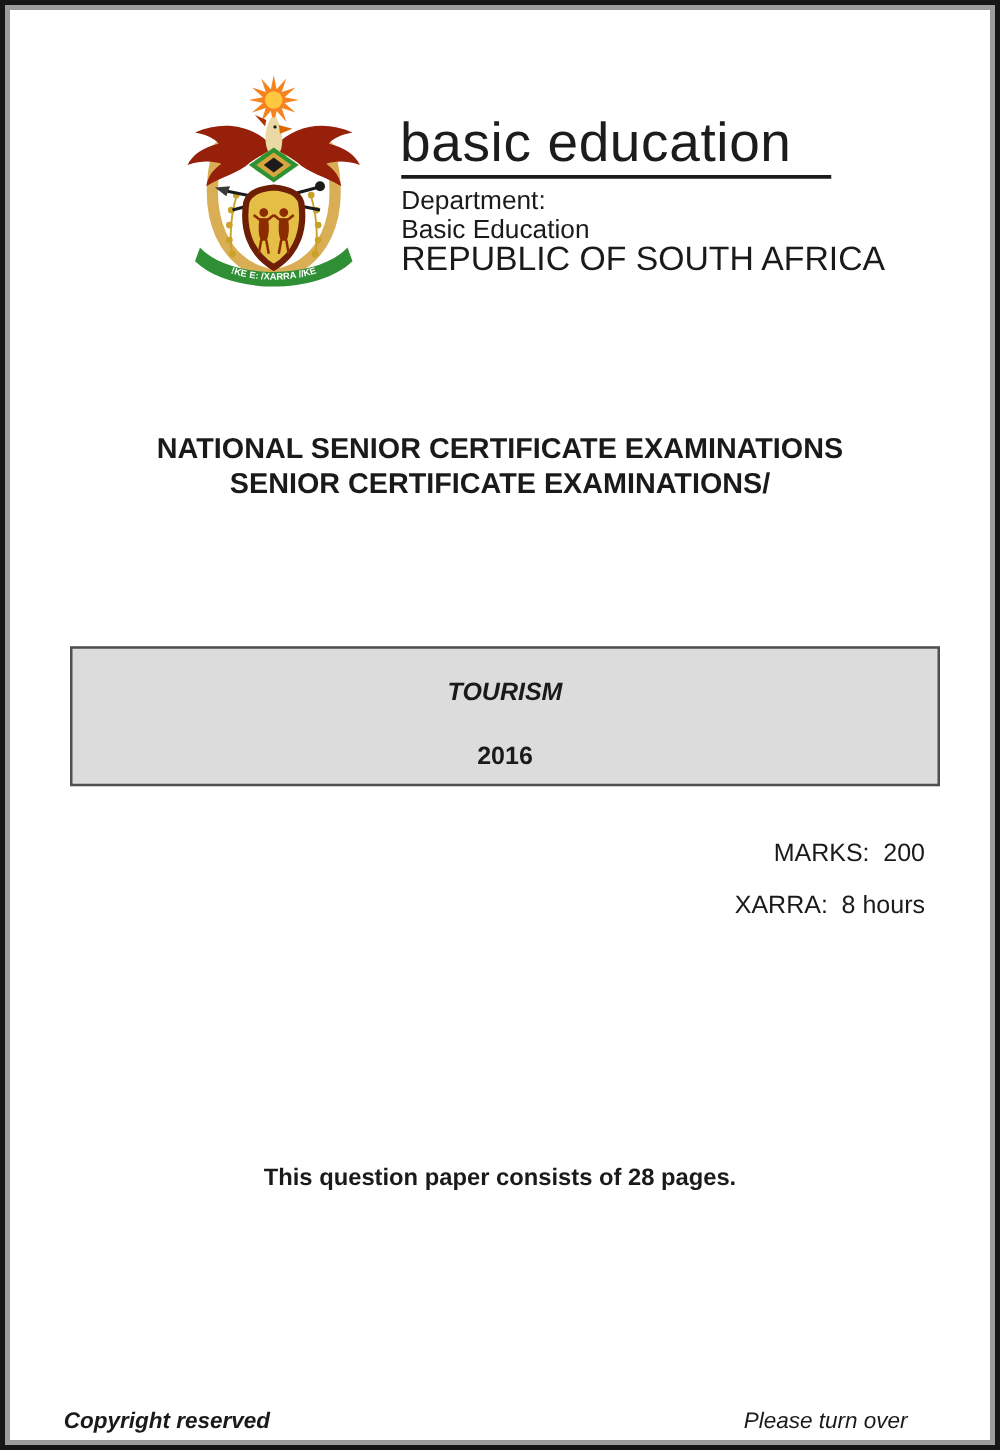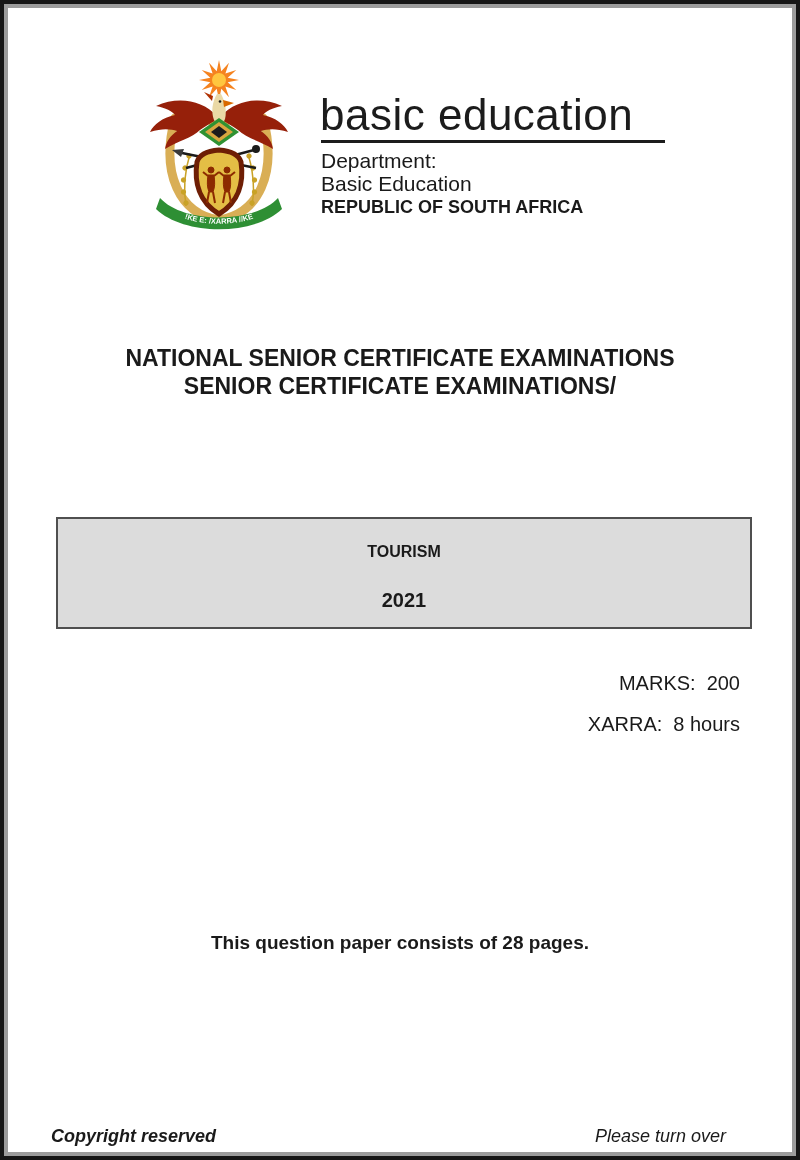--- a/index.html
+++ b/index.html
@@ -21,35 +21,35 @@
   .coat { left: 140px; top: 52px; width: 150px; height: 186px; }
   .brand {
     left: 316px; top: 86px;
     font-size: 44px; font-weight: 400; letter-spacing: 0.5px;
     color: #1c1c1c; white-space: nowrap;
   }
   .brand-underline {
     left: 317px; top: 136px; width: 344px; height: 3px; background: #1c1c1c;
   }
   .dept-block { left: 317px; top: 145px; line-height: 23px; font-size: 21px; }
-  .dept-block .country { font-size: 18px; font-weight: bold; line-height: 25px; white-space: nowrap; }
+  .dept-block .country { font-size: 27px; font-weight: normal; line-height: 25px; white-space: nowrap; }
 
   
   .title {
     left: 0; top: 340px; width: 100%;
     text-align: center; font-weight: bold; font-size: 23px; line-height: 28px;
   }
 
   
   .subject-box {
     left: 52px; top: 513px; width: 692px; height: 108px;
     background: #dcdcdc; border: 2px solid #4f4f4f;
     box-sizing: content-box; text-align: center;
   }
-  .subject-box .subject { margin-top: 24px; font-size: 16px; font-weight: bold; }
+  .subject-box .subject { margin-top: 24px; font-size: 20px; font-weight: bold; font-style: italic; }
   .subject-box .year { margin-top: 28px; font-size: 20px; font-weight: bold; }
 
   
   .marks-row, .time-row {
     right: 56px; font-size: 20px; font-weight: normal; text-align: right; white-space: nowrap;
   }
   .marks-row { top: 668px; }
   .time-row { top: 709px; }
   .marks-row .val, .time-row .val { margin-left: 11px; }
 
@@ -156,21 +156,21 @@
     <div class="country">REPUBLIC OF SOUTH AFRICA</div>
   </div>
 
   <div class="abs title">
     <div>NATIONAL SENIOR CERTIFICATE EXAMINATIONS</div>
     <div>SENIOR CERTIFICATE EXAMINATIONS/</div>
   </div>
 
   <div class="abs subject-box">
     <div class="subject">TOURISM</div>
-    <div class="year">2021</div>
+    <div class="year">2016</div>
   </div>
 
   <div class="abs marks-row">
     <span>MARKS:</span><span class="val">200</span>
   </div>
   <div class="abs time-row">
     <span>XARRA:</span><span class="val">8 hours</span>
   </div>
 
   <div class="abs pages-note">This question paper consists of 28 pages.</div>

